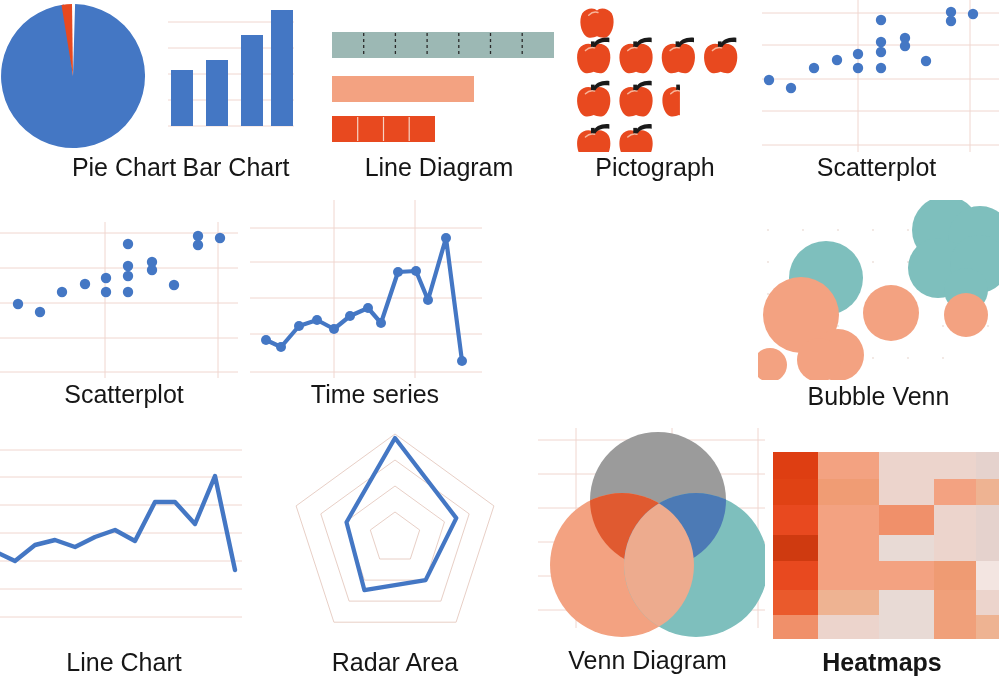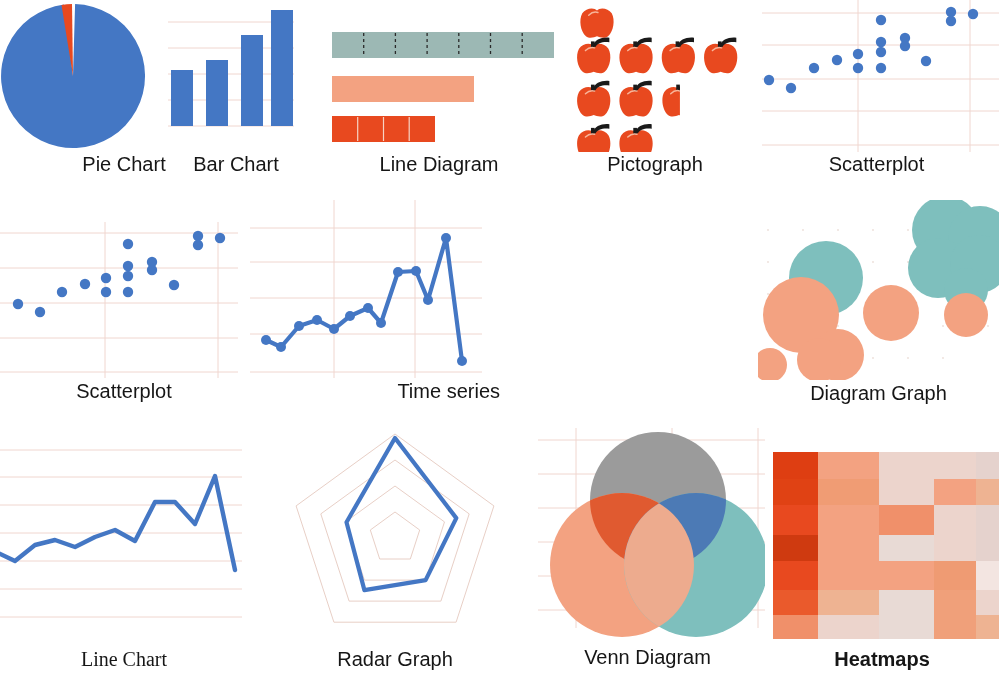--- a/index.html
+++ b/index.html
@@ -11,21 +11,21 @@
   .gallery{
     position:relative;
     width:999px;height:687px;
   }
   .cell{position:absolute;}
   .viz{position:absolute;left:0;top:0;}
   .caption{
     position:absolute;
     width:100%;
     text-align:center;
-    font-size:20px;
+    font-size:25px;
     font-family:"Liberation Sans", sans-serif;
     color:#161616;
     white-space:nowrap;
     letter-spacing:0px;
   }
   svg{display:block;}
 </style>
 </head>
 <body>
 
@@ -218,21 +218,21 @@
           <circle cx="100" cy="116" r="5"></circle>
         <circle cx="118" cy="108" r="5"></circle>
           <circle cx="131" cy="123" r="5"></circle>
         <circle cx="148" cy="72" r="5"></circle>
           <circle cx="166" cy="71" r="5"></circle>
         <circle cx="178" cy="100" r="5"></circle>
           <circle cx="196" cy="38" r="5"></circle>
         <circle cx="212" cy="161" r="5"></circle>
       </g>
     </svg>
-    <div class="caption" style="top:180px;text-align:right;">Time series</div>
+    <div class="caption" style="top:180px;">Time series</div>
   </div>
 
 
   <div class="cell" style="left:758px;top:200px;width:241px;height:215px;">
     <svg class="viz" width="241" height="180" viewBox="0 0 241 180">
       <g fill="#ecded9">
         <circle cx="10" cy="30" r="0.9"></circle>
           <circle cx="45" cy="30" r="0.9"></circle>
         <circle cx="80" cy="30" r="0.9"></circle>
           <circle cx="115" cy="30" r="0.9"></circle>
@@ -267,53 +267,53 @@
         <circle cx="208" cy="90" r="22" fill="#7ebfbd"></circle>
         <circle cx="68" cy="78" r="37" fill="#7ebfbd"></circle>
         <circle cx="43" cy="115" r="38" fill="#f3a281"></circle>
         <circle cx="133" cy="113" r="28" fill="#f3a281"></circle>
         <circle cx="208" cy="115" r="22" fill="#f3a281"></circle>
         <circle cx="80" cy="155" r="26" fill="#f3a281"></circle>
         <circle cx="61" cy="160" r="22" fill="#f3a281"></circle>
         <circle cx="12" cy="165" r="17" fill="#f3a281"></circle>
       </g>
     </svg>
-    <div class="caption" style="top:182px;">Diagram Graph</div>
+    <div class="caption" style="top:182px;">Bubble Venn</div>
   </div>
 
   <div class="cell" style="left:0px;top:430px;width:248px;height:257px;">
     <svg class="viz" width="248" height="216" viewBox="0 0 248 216">
       <g stroke="#f0d6cf" stroke-width="1">
         <line x1="0" y1="20" x2="242" y2="20"></line>
         <line x1="0" y1="47" x2="242" y2="47"></line>
         <line x1="0" y1="75" x2="242" y2="75"></line>
         <line x1="0" y1="103" x2="242" y2="103"></line>
         <line x1="0" y1="131" x2="242" y2="131"></line>
         <line x1="0" y1="159" x2="242" y2="159"></line>
         <line x1="0" y1="187" x2="242" y2="187"></line>
       </g>
       <polyline fill="none" stroke="#4477c4" stroke-width="4.4" stroke-linejoin="round" stroke-linecap="round" points="-6,121 15,131 35,115 55,110 75,117 95,107 115,100 135,111
                 155,72 175,72 195,94 215,46 235,140"></polyline>
     </svg>
-    <div class="caption" style="top:218px;font-family:Liberation Serif, serif;">Line Chart</div>
+    <div class="caption" style="top:218px;">Line Chart</div>
   </div>
 
   <div class="cell" style="left:262px;top:430px;width:266px;height:257px;">
     <svg class="viz" width="266" height="216" viewBox="0 0 266 216">
       <g transform="translate(133,108)" fill="none" stroke="#e8cfc6" stroke-width="1">
         <polygon points="0,-104 98.9,-32.1 61.1,84.2 -61.1,84.2 -98.9,-32.1"></polygon>
         <polygon points="0,-78 74.2,-24.1 45.9,63.1 -45.9,63.1 -74.2,-24.1"></polygon>
         <polygon points="0,-52 49.5,-16.1 30.6,42.1 -30.6,42.1 -49.5,-16.1"></polygon>
         <polygon points="0,-26 24.7,-8.0 15.3,21.0 -15.3,21.0 -24.7,-8.0"></polygon>
       </g>
       <g transform="translate(133,108)">
         <polygon points="0,-100 61.3,-19.9 30.6,42.1 -30.6,52.1 -48.5,-15.8" fill="none" stroke="#4477c4" stroke-width="4.2" stroke-linejoin="round"></polygon>
       </g>
     </svg>
-    <div class="caption" style="top:218px;">Radar Graph</div>
+    <div class="caption" style="top:218px;">Radar Area</div>
   </div>
 
   <div class="cell" style="left:530px;top:428px;width:235px;height:257px;">
     <svg class="viz" width="235" height="216" viewBox="0 0 235 216">
       <g stroke="#f0d6cf" stroke-width="1">
         <line x1="8" y1="12" x2="235" y2="12"></line>
         <line x1="8" y1="46" x2="235" y2="46"></line>
         <line x1="8" y1="80" x2="235" y2="80"></line>
         <line x1="8" y1="114" x2="235" y2="114"></line>
         <line x1="8" y1="148" x2="235" y2="148"></line>

